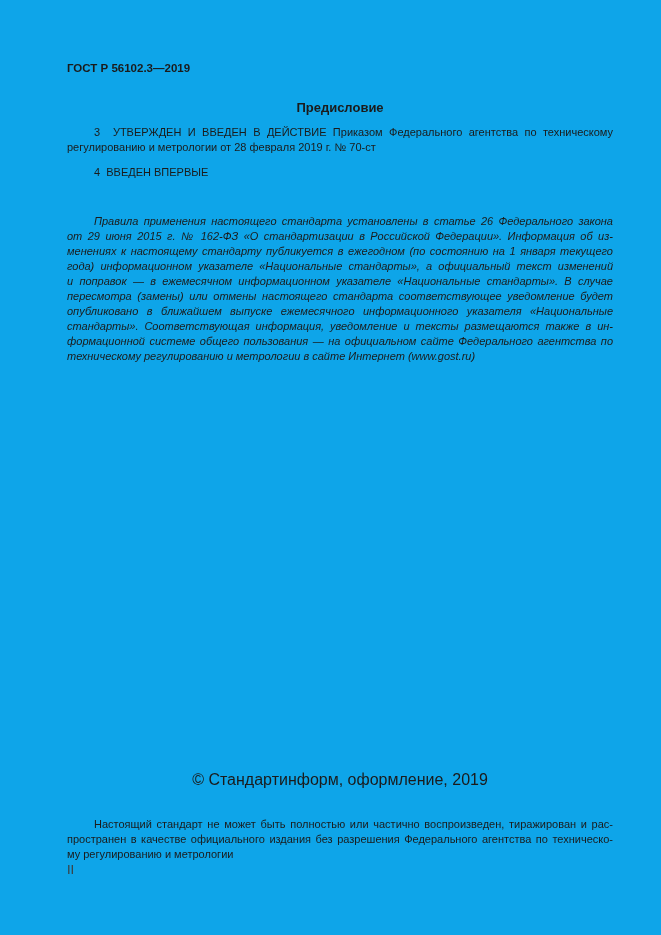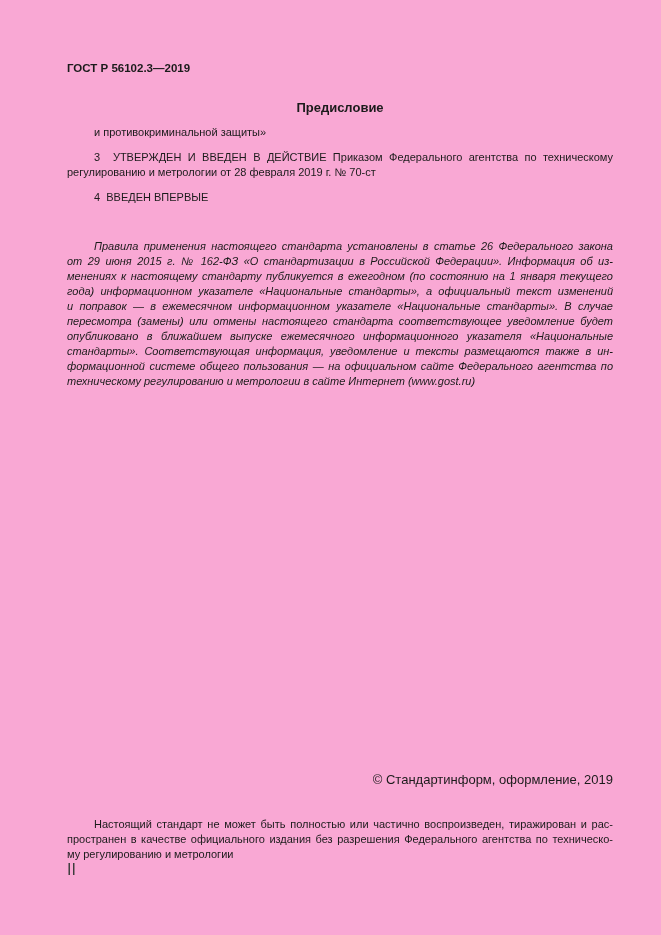--- a/index.html
+++ b/index.html
@@ -1,48 +1,47 @@
 <!DOCTYPE html>
 <html><head>
 <meta charset="utf-8">
 <style>
   html, body { margin: 0; padding: 0; background: #ffffff; }
   .page {
     position: relative;
     width: 661px;
     height: 935px;
-    background: #f9a8d4;
+    background: #0ea5e9;
     font-family: "Liberation Sans", sans-serif;
     color: #1b1b1b;
     overflow: hidden;
   }
   .top { position: absolute; left: 67px; top: 61px; width: 546px; }
   .standard-code { font-weight: bold; font-size: 11.5px; line-height: 14px; }
   .section-title { margin-top: 25px; text-align: center; font-weight: bold; font-size: 13px; line-height: 15px; }
   .textblock { font-size: 11px; line-height: 15px; }
   .para { margin-top: 10px; }
   .para-first { margin-top: 12px; }
   .legal { margin-top: 34px; font-style: italic; }
   .line { text-align: justify; text-align-last: justify; }
   .line:last-child { text-align-last: left; }
   .indent .line:first-child { text-indent: 27px; }
   .bottom { position: absolute; left: 67px; top: 772px; width: 546px; }
-  .copyright { text-align: right; font-size: 13px; line-height: 15px; }
+  .copyright { text-align: center; font-size: 16px; line-height: 15px; }
   .restriction { margin-top: 30px; }
-  .page-number { margin-top: 1px; font-size: 16px; line-height: 14px; color: #3c3c3c; }
+  .page-number { margin-top: 1px; font-size: 13px; line-height: 14px; color: #3c3c3c; }
 </style>
 </head>
 <body>
 
 <div class="page">
   <div class="top">
     <div class="standard-code">ГОСТ Р 56102.3—2019</div>
     <div class="section-title">Предисловие</div>
     <div class="textblock para indent">
-        <div class="line">и противокриминальной защиты»</div>
       </div>
     <div class="textblock para indent">
         <div class="line">3&nbsp;&nbsp;УТВЕРЖДЕН И ВВЕДЕН В ДЕЙСТВИЕ Приказом Федерального агентства по техническому</div>
         <div class="line">регулированию и метрологии от 28 февраля 2019 г. № 70-ст</div>
       </div>
     <div class="textblock para indent">
         <div class="line">4&nbsp;&nbsp;ВВЕДЕН ВПЕРВЫЕ</div>
       </div>
     <div class="textblock legal indent">
         <div class="line">Правила применения настоящего стандарта установлены в статье 26 Федерального закона</div>

